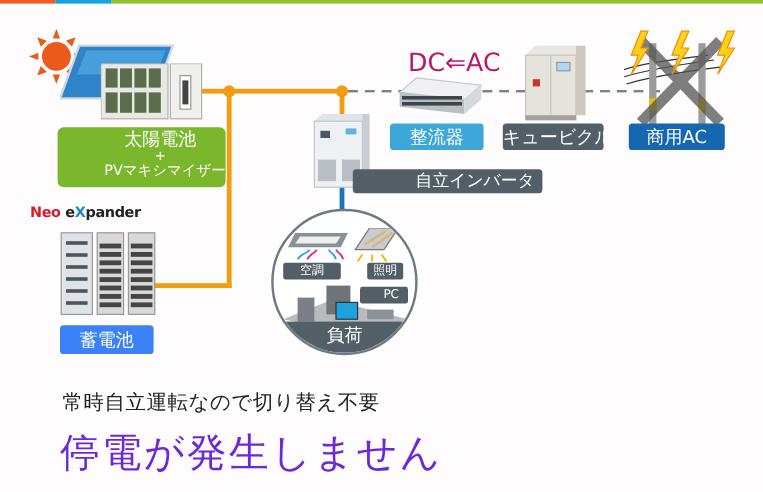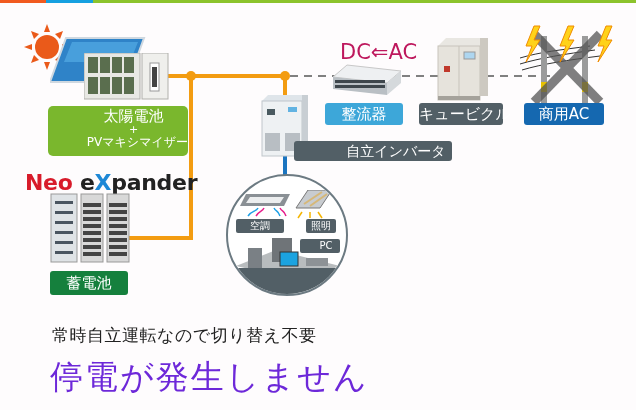--- a/index.html
+++ b/index.html
@@ -64,21 +64,21 @@
   <rect x="58" y="0" width="26" height="46" fill="#efefec" stroke="#b0b0ac"></rect>
   <rect x="66" y="10" width="9" height="28" fill="#fff" stroke="#999"></rect>
   <rect x="68" y="14" width="5" height="20" fill="#444"></rect>
 </svg>
 <div class="label" style="left:48px;top:106px;width:109px;height:48px;background:#7ab72d;border-radius:5px;line-height:14px;padding-top:2px;padding-left:31px;">
   <div style="font-size:15px;line-height:16px;">太陽電池</div>
   <div style="font-size:11px;line-height:11px;">+</div>
   <div style="font-size:12px;line-height:15px;text-align:right;">PVマキシマイザー</div>
 </div>
 
-<div class="abs" style="left:25px;top:170px;font-size:22px;font-weight:bold;color:#222;white-space:nowrap;letter-spacing:-0.3px;">
+<div class="abs" style="left:25px;top:170px;font-size:12px;font-weight:bold;color:#222;white-space:nowrap;letter-spacing:-0.3px;">
   <span style="color:#d81b2a;">Neo </span><span>e</span><span style="color:#1e88d6;">X</span><span>pander</span>
 </div>
 
 <svg class="abs" style="left:50px;top:193px;" width="80" height="70" viewBox="0 0 80 70">
   <rect x="1" y="1" width="26" height="68" fill="#dfe3e6" stroke="#999"></rect>
   <g fill="#4a5560">
     <rect x="5" y="8" width="18" height="3"></rect>
       <rect x="5" y="18" width="18" height="3"></rect>
       <rect x="5" y="28" width="18" height="3"></rect>
       <rect x="5" y="38" width="18" height="3"></rect>
@@ -99,21 +99,21 @@
     <rect x="59" y="10" width="18" height="4"></rect>
       <rect x="59" y="17" width="18" height="4"></rect>
       <rect x="59" y="24" width="18" height="4"></rect>
       <rect x="59" y="31" width="18" height="4"></rect>
       <rect x="59" y="38" width="18" height="4"></rect>
       <rect x="59" y="45" width="18" height="4"></rect>
       <rect x="59" y="52" width="18" height="4"></rect>
       <rect x="59" y="59" width="18" height="4"></rect>
   </g>
 </svg>
-<div class="label" style="left:50px;top:271px;width:78px;height:24px;line-height:24px;background:#15803d;font-size:15px;">蓄電池</div>
+<div class="label" style="left:50px;top:271px;width:78px;height:24px;line-height:24px;background:#3b82f6;font-size:15px;">蓄電池</div>
 
 <svg class="abs" style="left:260px;top:95px;" width="50" height="62" viewBox="0 0 50 62">
   <polygon points="2,6 8,0 48,0 42,6" fill="#dfe5ea"></polygon>
   <rect x="2" y="6" width="40" height="55" fill="#eef1f3" stroke="#c0c6cb"></rect>
   <rect x="42" y="0" width="6" height="58" fill="#c8ced3"></rect>
   <rect x="7" y="14" width="8" height="6" fill="#4a5a60"></rect>
   <rect x="28" y="12" width="9" height="5" fill="#62b3e2"></rect>
   <rect x="5" y="38" width="15" height="18" fill="#b8bec3"></rect>
   <rect x="25" y="38" width="15" height="18" fill="#b8bec3"></rect>
 </svg>
@@ -187,16 +187,17 @@
   <div class="label" style="left:78px;top:43px;width:30px;height:14px;line-height:14px;background:#525f66;font-size:10px;border-radius:2px;">照明</div>
   <div class="label" style="left:72px;top:63px;width:28px;height:14px;line-height:14px;background:#525f66;font-size:10px;border-radius:2px;padding-left:12px;">PC</div>
   <svg class="abs" style="left:8px;top:60px;" width="104" height="44" viewBox="0 0 104 44">
     <polygon points="0,30 40,14 104,30 64,44" fill="#b8bcbe"></polygon>
     <rect x="12" y="12" width="14" height="20" fill="#7a8085"></rect>
     <rect x="36" y="2" width="20" height="24" fill="#6f7478"></rect>
     <rect x="44" y="16" width="18" height="14" fill="#1ba3e0" stroke="#333"></rect>
     <rect x="70" y="22" width="22" height="8" fill="#8d9296"></rect>
   </svg>
   <div class="abs" style="left:0;top:92px;width:118px;height:26px;background:#525f66;"></div>
+  <div class="abs" style="left:0;top:94px;width:118px;text-align:center;color:#fff;font-size:15px;line-height:18px;">負荷</div>
 </div>
 
 <div class="caption">常時自立運転なので切り替え不要</div>
 <div class="headline">停電が発生しません</div>
 
 </body></html>

